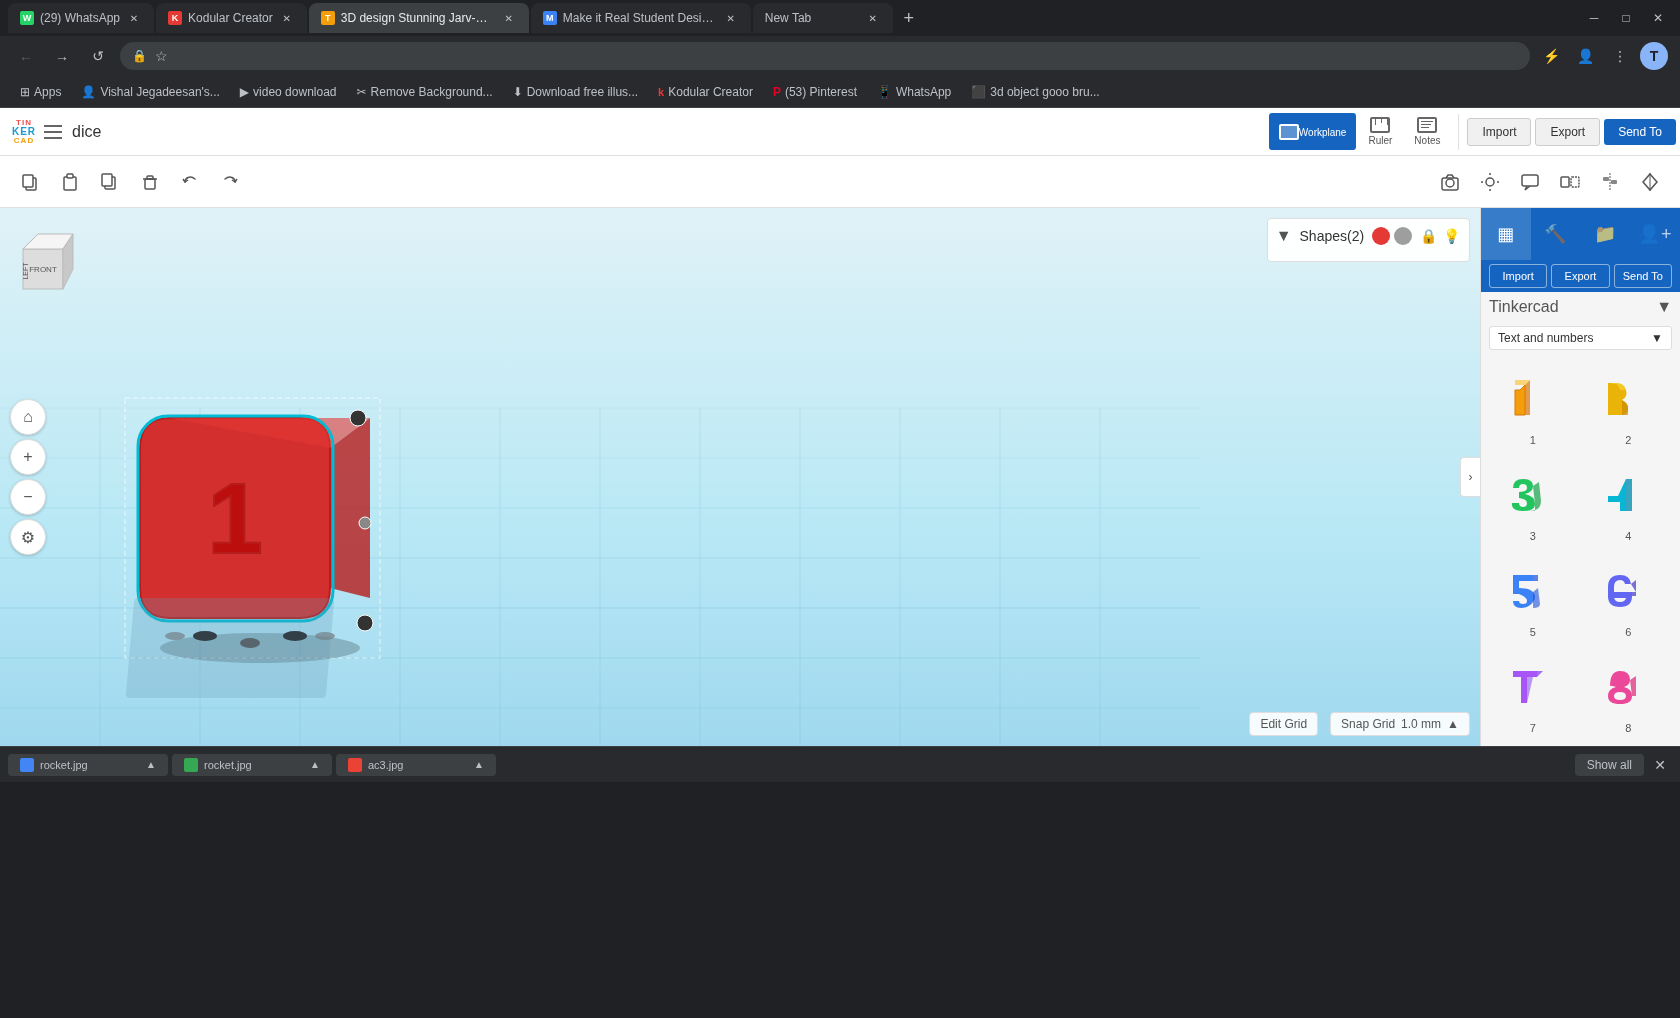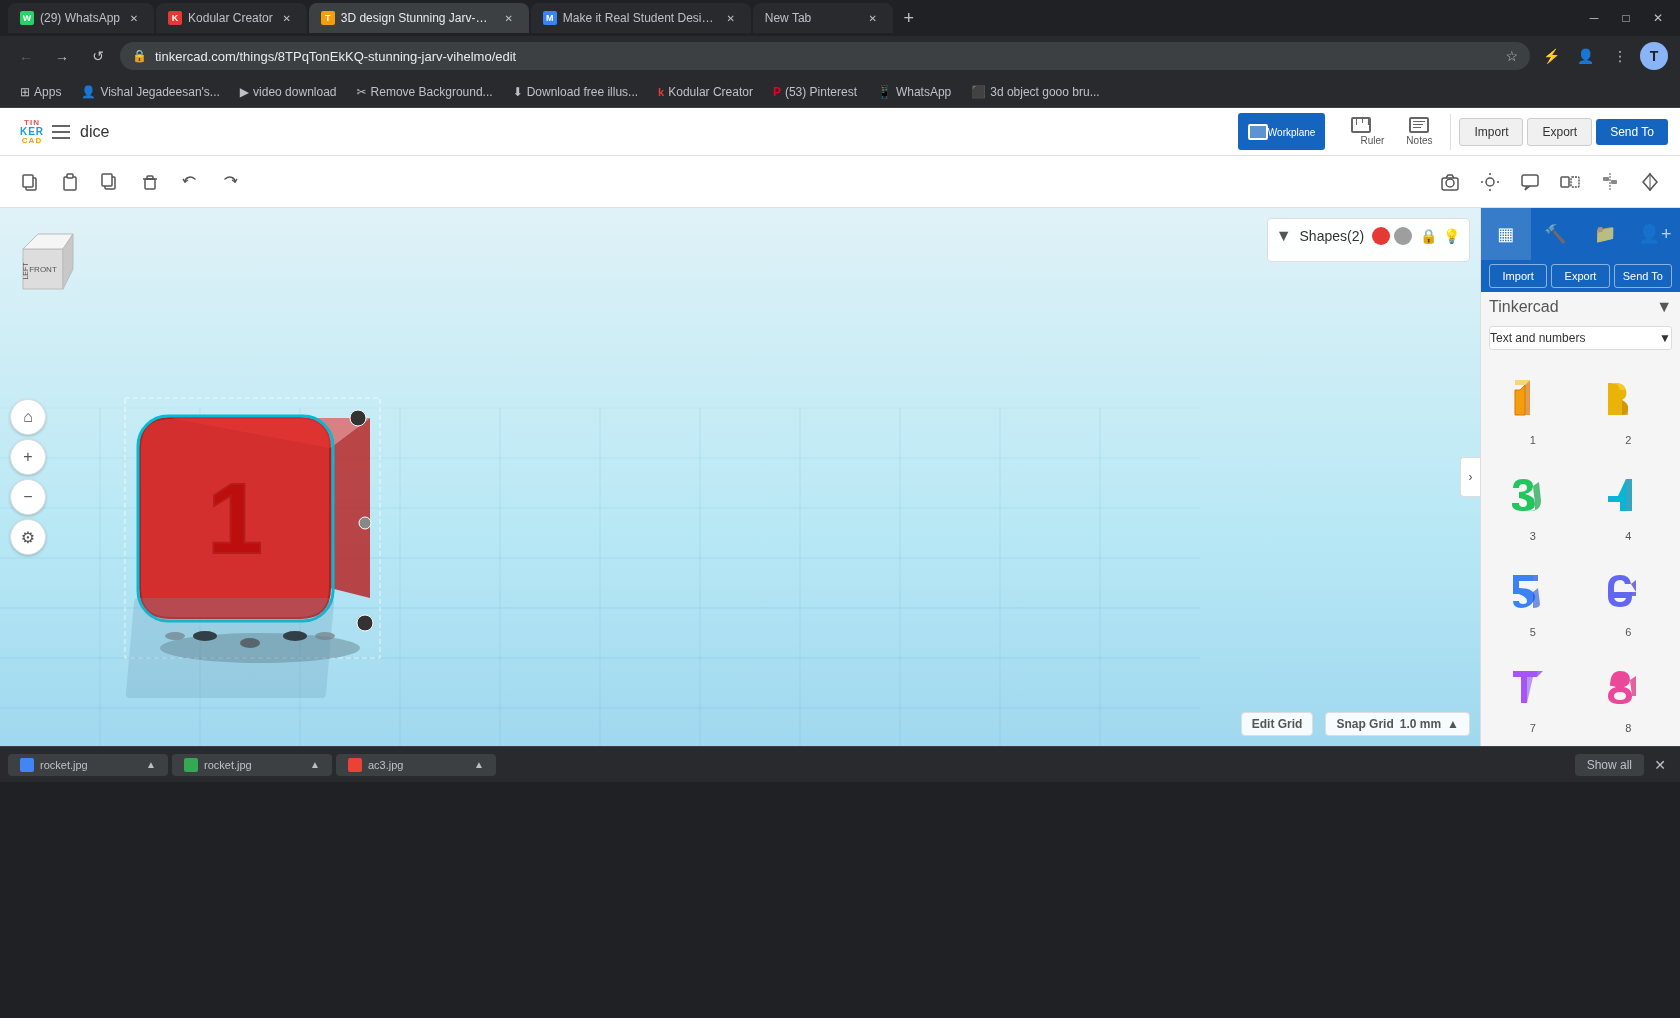--- a/index.html
+++ b/index.html
@@ -168,21 +168,21 @@
       background: #f5f5f5;
     }
 
     
     .tc-header {
       display: flex;
       align-items: center;
       height: 48px;
       background: #ffffff;
       border-bottom: 1px solid #e0e0e0;
-      padding: 0 12px;
+      padding: 0 4px;
     }
     .tc-logo {
       width: 40px;
       height: 40px;
       display: flex;
       flex-direction: column;
       align-items: center;
       justify-content: center;
     }
     .tc-menu-icon {
@@ -327,21 +327,20 @@
     }
 
     
     .tc-status {
       position: absolute;
       bottom: 10px;
       right: 10px;
       display: flex;
       align-items: flex-start;
       gap: 12px;
-      font-weight: bold;
     }
     .status-btn {
       background: rgba(255,255,255,0.9);
       border: 1px solid #ddd;
       border-radius: 4px;
       padding: 4px 10px;
       font-size: 12px;
       color: #555;
       cursor: pointer;
     }
@@ -416,21 +415,21 @@
       padding: 6px 8px;
       font-size: 16px;
       color: #555;
       display: flex;
       align-items: center;
       justify-content: space-between;
       cursor: pointer;
     }
 
     .shapes-sidebar-dropdown {
-      padding: 4px 0;
+      padding: 4px 8px;
       background: #fff;
       border: 1px solid #ddd;
       margin: 4px 8px;
       border-radius: 3px;
       font-size: 12px;
       color: #333;
       display: flex;
       align-items: center;
       justify-content: space-between;
       cursor: pointer;
@@ -614,21 +613,20 @@
       <div class="win-ctrl close">✕</div>
     </div>
   </div>
 
   <div class="address-bar">
     <div class="nav-btn disabled">←</div>
     <div class="nav-btn">→</div>
     <div class="nav-btn">↺</div>
     <div class="url-bar">
       <span class="url-icon">🔒</span>
-      <span class="url-text">tinkercad.com/things/8TPqTonEkKQ-stunning-jarv-vihelmo/edit</span>
       <span style="color:#bdc1c6;font-size:14px;">☆</span>
     </div>
     <div class="browser-icons">
       <div class="browser-icon">⚡</div>
       <div class="browser-icon">👤</div>
       <div class="browser-icon">⋮</div>
       <div class="profile-icon">T</div>
     </div>
   </div>
 
@@ -698,21 +696,21 @@
           <div style="width:20px;height:16px;border:2px solid #fff;border-radius:2px;background:rgba(255,255,255,0.3);"></div>
           <span style="font-size:10px;color:#fff;margin-top:2px;">Workplane</span>
         </div>
 
         <div style="display:flex;flex-direction:column;align-items:center;padding:4px 10px;cursor:pointer;">
           <div style="width:20px;height:16px;border:2px solid #666;border-radius:2px;position:relative;">
             <div style="position:absolute;top:0;left:3px;width:1px;height:6px;background:#666;"></div>
             <div style="position:absolute;top:0;left:9px;width:1px;height:4px;background:#666;"></div>
             <div style="position:absolute;top:0;left:15px;width:1px;height:6px;background:#666;"></div>
           </div>
-          <span style="font-size:10px;color:#555;margin-top:2px;margin-left:23px;">Ruler</span>
+          <span style="font-size:10px;color:#555;margin-top:2px;">Ruler</span>
         </div>
 
         <div style="display:flex;flex-direction:column;align-items:center;padding:4px 10px;cursor:pointer;">
           <div style="width:20px;height:16px;border:2px solid #666;border-radius:2px;position:relative;">
             <div style="position:absolute;top:2px;left:2px;right:2px;height:1px;background:#666;"></div>
             <div style="position:absolute;top:5px;left:2px;right:4px;height:1px;background:#666;"></div>
             <div style="position:absolute;top:8px;left:2px;right:6px;height:1px;background:#666;"></div>
           </div>
           <span style="font-size:10px;color:#555;margin-top:2px;">Notes</span>
         </div>

